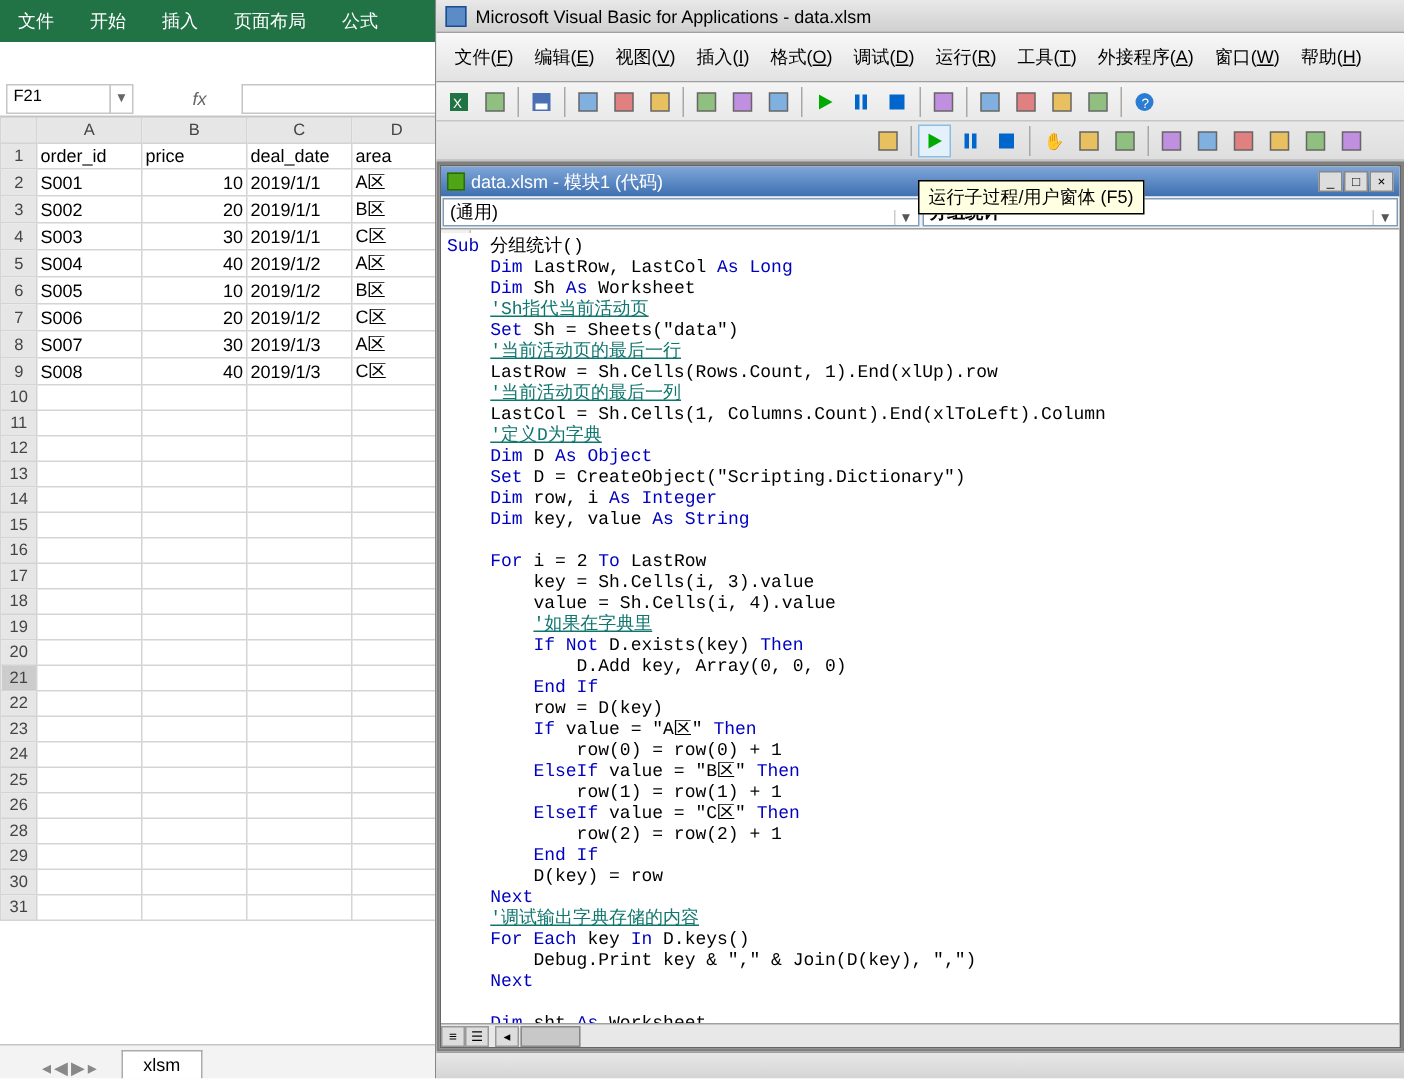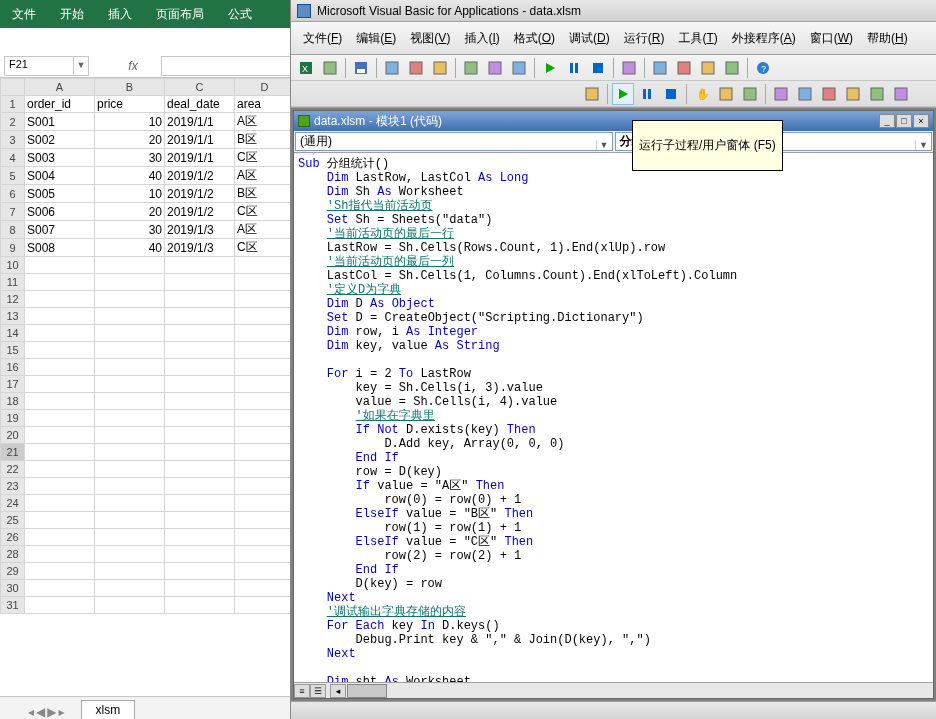--- a/index.html
+++ b/index.html
@@ -58,21 +58,21 @@
 .code-area { flex:1; overflow:auto; position:relative; }
 .code-margin { display:flex;flex-direction:column;}
 .margin-icons { width:20px; background:#f0f0f0; border-right:1px solid #c0c0c0; padding-top:2px; text-align:center; font-size:10px;}
 pre.code { font-family: "NSimSun","SimSun",Consolas,"Courier New",monospace; font-size:12px; line-height:14px; padding:2px 4px; white-space:pre; flex:1; color:#000;}
 .code .kw { color:#0000c0; } 
 .code .cm { color:#0f766e;text-decoration:underline; } 
 .code-hscroll { height:16px; background:#e8e8e8; border-top:1px solid #a0a0a0; display:flex; align-items:center;}
 .hscroll-btn { width:16px; height:14px; background:#ddd; border:1px solid #999; font-size:9px; text-align:center; line-height:12px;}
 .hscroll-thumb { width:40px; height:14px; background:#c8c8c8; border:1px solid #888; margin-left:1px;}
 .vba-status { height:18px; background:linear-gradient(#e8e8e8,#d4d4d4); border-top:1px solid #a0a0a0;}
-.tooltip { position:absolute; top:120px; left:632px; background:#ffffe1; border:1px solid #000; padding:16px 6px; font-size:12px; z-index:50;}
+.tooltip { position:absolute; top:120px; left:612px; background:#ffffe1; border:1px solid #000; padding:2px 6px; font-size:12px; z-index:50;}
 </style>
 </head>
 <body>
 
 <div class="excel">
   <div class="excel-ribbon" id="excel-ribbon">
       <div class="tab">文件</div>
       <div class="tab">开始</div>
       <div class="tab">插入</div>
       <div class="tab">页面布局</div>

